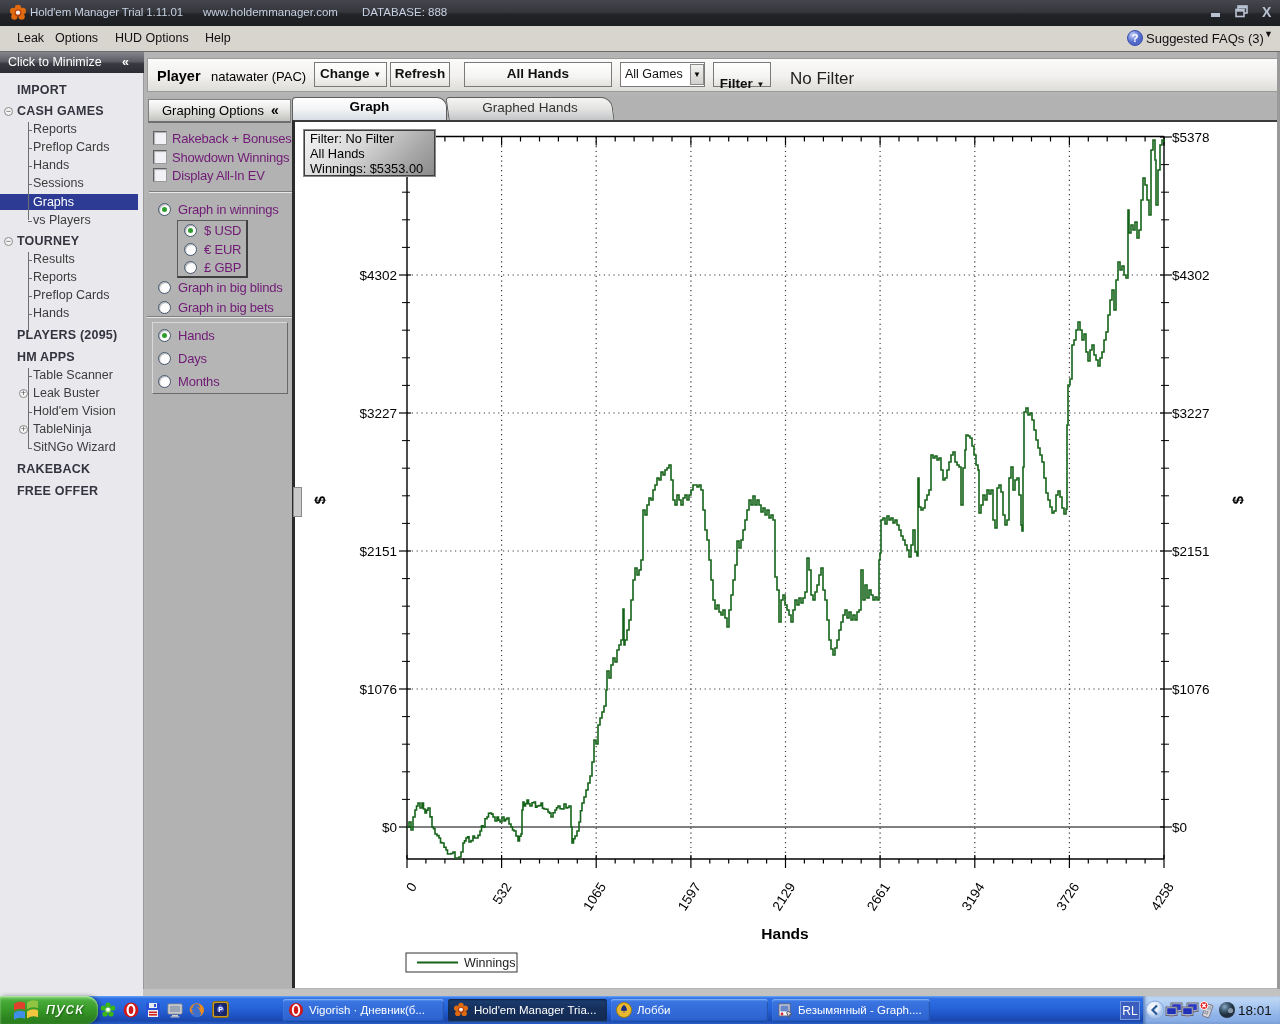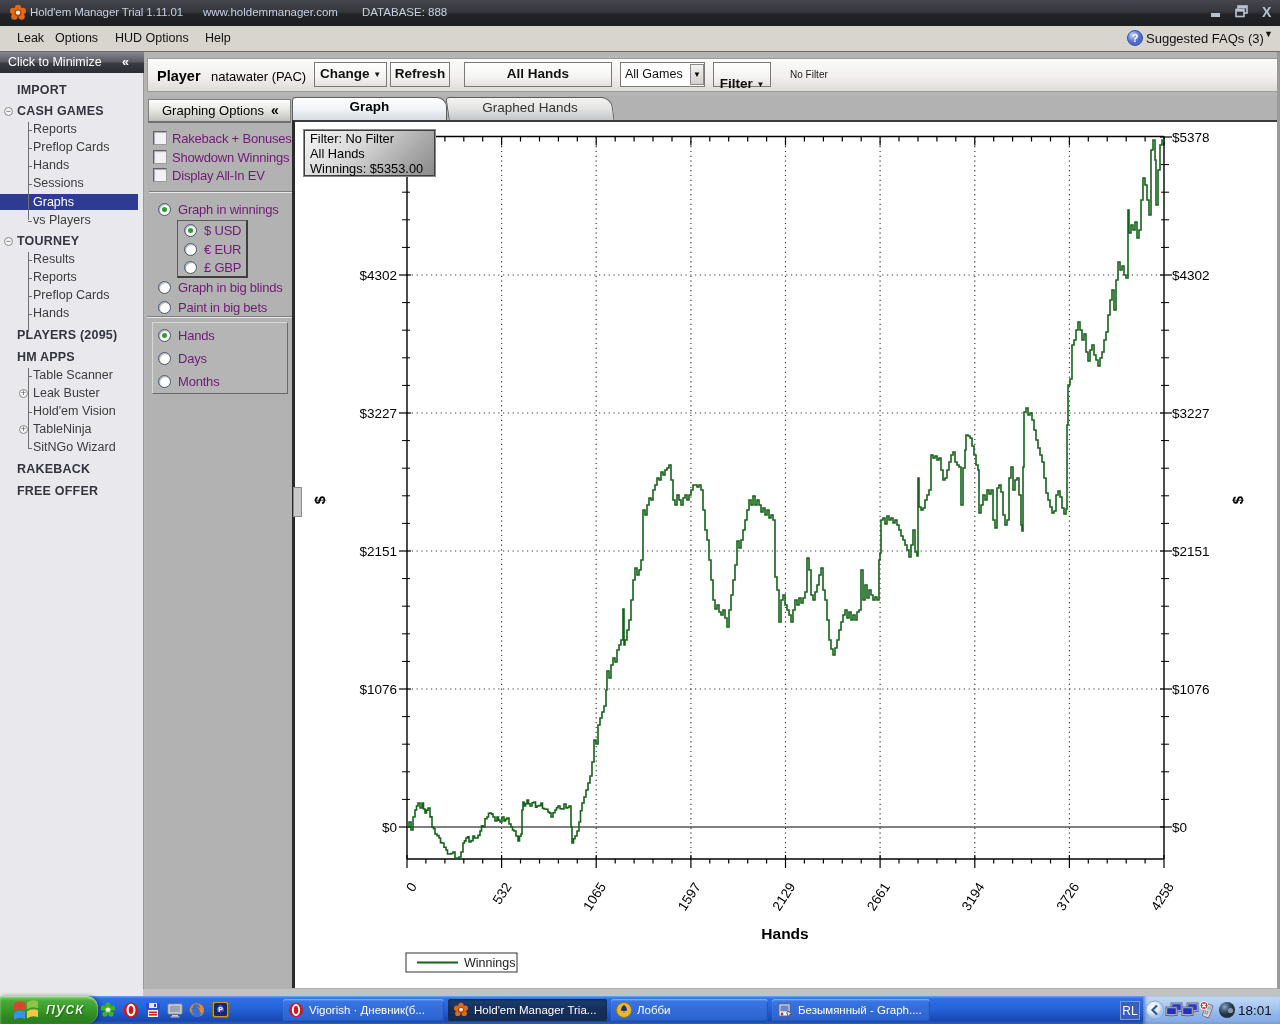--- a/index.html
+++ b/index.html
@@ -152,21 +152,21 @@
 
 <div class="abs" id="toolbar"></div>
 <span class="abs" style="left:157px;top:68px;font-weight:bold;font-size:14.5px">Player</span>
 <span class="abs" style="left:211px;top:69px;font-size:13px">natawater (PAC)</span>
 <div class="abs tbtn" style="left:314px;width:73px;font-weight:bold;padding-top:3px">Change <span style="font-size:8px;position:relative;top:-1px">▼</span></div>
 <div class="abs tbtn" style="left:390px;width:60px;font-weight:bold;padding-top:3px">Refresh</div>
 <div class="abs tbtn" style="left:464px;width:148px;font-weight:bold;padding-top:3px">All Hands</div>
 <div class="abs tbtn" style="left:620px;width:85px;background:#fff;font-weight:normal;text-align:left;padding:4px 0 0 4px;font-size:12.5px">All Games</div>
 <div class="abs" style="left:690px;top:64px;width:14px;height:21px;background:linear-gradient(180deg,#f2f2f0,#d2d0cc);border:1px solid #8a8a8a;font-size:8px;text-align:center;padding-top:5px">▼</div>
 <div class="abs tbtn" style="left:713px;width:58px;font-weight:bold;padding-top:13px">Filter <span style="font-size:8px;position:relative;top:-1px">▼</span></div>
-<span class="abs" style="left:790px;top:69px;font-size:10px;color:#222">No Filter</span>
+<span class="abs" style="left:790px;top:69px;font-size:17px;color:#222">No Filter</span>
 
 <div class="abs" id="gopt"></div>
 <div class="abs" id="gopthead">
     <span style="position:absolute;left:13px;top:3px;font-size:13px">Graphing Options</span>
     <span style="position:absolute;left:122px;top:2px;font-weight:bold;font-size:14px">«</span>
   </div>
 <div id="goptitems">
     <div class="cb" style="left:153px;top:131px"></div>
     <span class="glab" style="left:172px;top:131px">Rakeback + Bonuses</span>
     <div class="cb" style="left:153px;top:150px"></div>
@@ -179,21 +179,21 @@
     <div class="abs" style="left:177px;top:220px;width:71px;height:58px;border:1px solid #5a5a5a;border-right:2px solid #3f3f3f;border-bottom:2px solid #3f3f3f;background:#b2b2b2"></div>
     <div class="rad on" style="left:184px;top:224px"></div>
     <span class="glab" style="left:204px;top:223px">$ USD</span>
     <div class="rad" style="left:184px;top:243px"></div>
     <span class="glab" style="left:204px;top:242px">€ EUR</span>
     <div class="rad" style="left:184px;top:261px"></div>
     <span class="glab" style="left:204px;top:260px">£ GBP</span>
     <div class="rad" style="left:158px;top:281px"></div>
     <span class="glab" style="left:178px;top:280px">Graph in big blinds</span>
     <div class="rad" style="left:158px;top:301px"></div>
-    <span class="glab" style="left:178px;top:300px">Paint in big bets</span>
+    <span class="glab" style="left:178px;top:300px">Graph in big bets</span>
     <div class="abs sep" style="left:147px;top:316px;width:146px"></div>
     <div class="abs" style="left:152px;top:322px;width:136px;height:72px;border:1px solid #d8d8d8;border-right-color:#6a6a6a;border-bottom-color:#6a6a6a;background:#b5b5b5"></div>
     <div class="rad on" style="left:158px;top:329px"></div>
     <span class="glab" style="left:178px;top:328px">Hands</span>
     <div class="rad" style="left:158px;top:352px"></div>
     <span class="glab" style="left:178px;top:351px">Days</span>
     <div class="rad" style="left:158px;top:375px"></div>
     <span class="glab" style="left:178px;top:374px">Months</span>
   </div>
 

